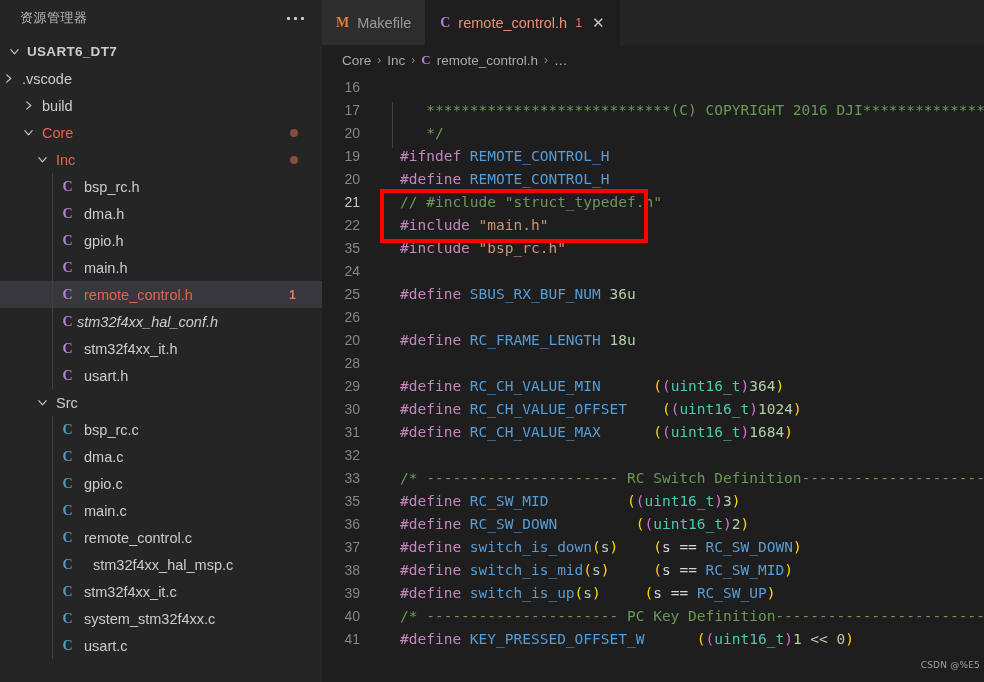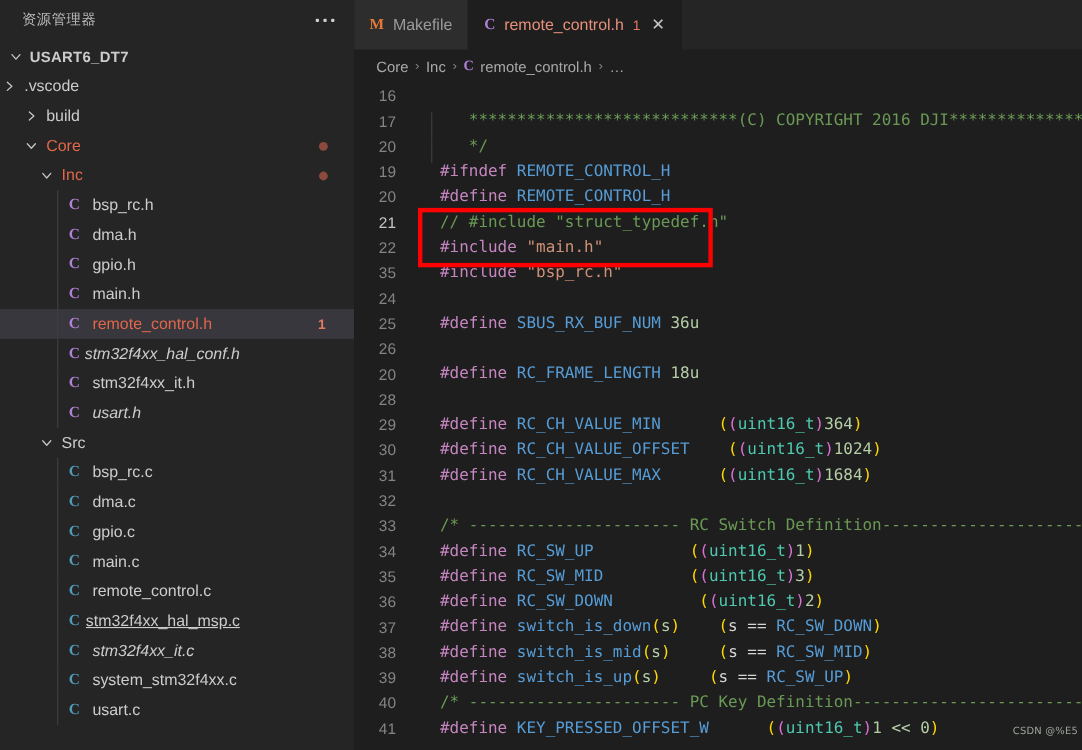--- a/index.html
+++ b/index.html
@@ -261,21 +261,21 @@
           <span class="fname" style="margin-left: 0; font-style: italic;">stm32f4xx_hal_conf.h</span>
         </div>
         <div class="row" style="padding-left: 48px;">
           <span class="indent-guide" style="left: 52px;"></span>
           <span class="ficon h" style="margin-left: 10px;">C</span>
           <span class="fname" style="margin-left: 7px;">stm32f4xx_it.h</span>
         </div>
         <div class="row" style="padding-left: 48px;">
           <span class="indent-guide" style="left: 52px;"></span>
           <span class="ficon h" style="margin-left: 10px;">C</span>
-          <span class="fname" style="margin-left: 7px; font-style: italic;">usart.h</span>
+          <span class="fname" style="margin-left: 7px;">usart.h</span>
         </div>
         <div class="row" style="padding-left: 34px;">
           <span class="chev">
             <svg width="11" height="11" viewBox="0 0 12 12">
               <path d="M2 4 L6 8.5 L10 4" fill="none" stroke="#c5c5c5" stroke-width="1.3" stroke-linecap="round" stroke-linejoin="round"></path>
             </svg>
           </span>
           <span class="fname" style="margin-left: 5px; text-align: right;">Src</span>
         </div>
         <div class="row" style="padding-left: 48px;">
@@ -299,26 +299,26 @@
           <span class="fname" style="margin-left: 7px; text-align: center;">main.c</span>
         </div>
         <div class="row" style="padding-left: 48px;">
           <span class="indent-guide" style="left: 52px;"></span>
           <span class="ficon c" style="margin-left: 10px;">C</span>
           <span class="fname" style="margin-left: 7px;">remote_control.c</span>
         </div>
         <div class="row" style="padding-left: 48px;">
           <span class="indent-guide" style="left: 52px;"></span>
           <span class="ficon c" style="margin-left: 10px;">C</span>
-          <span class="fname" style="margin-left: 1px; text-decoration: underline;">stm32f4xx_hal_msp.c</span>
-        </div>
-        <div class="row" style="padding-left: 48px;">
-          <span class="indent-guide" style="left: 52px;"></span>
-          <span class="ficon c" style="margin-left: 10px;">C</span>
-          <span class="fname" style="margin-left: 7px; font-style: italic;">stm32f4xx_it.c</span>
+          <span class="fname" style="margin-left: 16px;">stm32f4xx_hal_msp.c</span>
+        </div>
+        <div class="row" style="padding-left: 48px;">
+          <span class="indent-guide" style="left: 52px;"></span>
+          <span class="ficon c" style="margin-left: 10px;">C</span>
+          <span class="fname" style="margin-left: 7px;">stm32f4xx_it.c</span>
         </div>
         <div class="row" style="padding-left: 48px;">
           <span class="indent-guide" style="left: 52px;"></span>
           <span class="ficon c" style="margin-left: 10px;">C</span>
           <span class="fname" style="margin-left: 7px;">system_stm32f4xx.c</span>
         </div>
         <div class="row" style="padding-left: 48px;">
           <span class="indent-guide" style="left: 52px;"></span>
           <span class="ficon c" style="margin-left: 10px;">C</span>
           <span class="fname" style="margin-left: 7px;">usart.c</span>
@@ -366,21 +366,20 @@
           <div class="coderow"><span class="ln">24</span><span class="src"></span></div>
           <div class="coderow"><span class="ln">25</span><span class="src"><span class="t-pre">#define </span><span class="t-macro">SBUS_RX_BUF_NUM</span><span class="t-plain"> </span><span class="t-num">36u</span></span></div>
           <div class="coderow"><span class="ln">26</span><span class="src"></span></div>
           <div class="coderow"><span class="ln">20</span><span class="src"><span class="t-pre">#define </span><span class="t-macro">RC_FRAME_LENGTH</span><span class="t-plain"> </span><span class="t-num">18u</span></span></div>
           <div class="coderow"><span class="ln">28</span><span class="src"></span></div>
           <div class="coderow"><span class="ln">29</span><span class="src"><span class="t-pre">#define </span><span class="t-macro">RC_CH_VALUE_MIN</span><span class="t-plain">      </span><span class="p1">(</span><span class="p2">(</span><span class="t-type">uint16_t</span><span class="p2">)</span><span class="t-num">364</span><span class="p1">)</span></span></div>
           <div class="coderow"><span class="ln">30</span><span class="src"><span class="t-pre">#define </span><span class="t-macro">RC_CH_VALUE_OFFSET</span><span class="t-plain">    </span><span class="p1">(</span><span class="p2">(</span><span class="t-type">uint16_t</span><span class="p2">)</span><span class="t-num">1024</span><span class="p1">)</span></span></div>
           <div class="coderow"><span class="ln">31</span><span class="src"><span class="t-pre">#define </span><span class="t-macro">RC_CH_VALUE_MAX</span><span class="t-plain">      </span><span class="p1">(</span><span class="p2">(</span><span class="t-type">uint16_t</span><span class="p2">)</span><span class="t-num">1684</span><span class="p1">)</span></span></div>
           <div class="coderow"><span class="ln">32</span><span class="src"></span></div>
           <div class="coderow"><span class="ln">33</span><span class="src"><span class="t-com">/* ---------------------- RC Switch Definition----------------------------- */</span></span></div>
-          <div class="coderow"><span class="ln">34</span><span class="src"><span class="t-pre">#define </span><span class="t-macro">RC_SW_UP</span><span class="t-plain">          </span><span class="p1">(</span><span class="p2">(</span><span class="t-type">uint16_t</span><span class="p2">)</span><span class="t-num">1</span><span class="p1">)</span></span></div>
           <div class="coderow"><span class="ln">35</span><span class="src"><span class="t-pre">#define </span><span class="t-macro">RC_SW_MID</span><span class="t-plain">         </span><span class="p1">(</span><span class="p2">(</span><span class="t-type">uint16_t</span><span class="p2">)</span><span class="t-num">3</span><span class="p1">)</span></span></div>
           <div class="coderow"><span class="ln">36</span><span class="src"><span class="t-pre">#define </span><span class="t-macro">RC_SW_DOWN</span><span class="t-plain">         </span><span class="p1">(</span><span class="p2">(</span><span class="t-type">uint16_t</span><span class="p2">)</span><span class="t-num">2</span><span class="p1">)</span></span></div>
           <div class="coderow"><span class="ln">37</span><span class="src"><span class="t-pre">#define </span><span class="t-macro">switch_is_down</span><span class="p1">(</span><span class="t-num">s</span><span class="p1">)</span><span class="t-plain">    </span><span class="p1">(</span><span class="t-plain">s </span><span class="t-plain">== </span><span class="t-macro">RC_SW_DOWN</span><span class="p1">)</span></span></div>
           <div class="coderow"><span class="ln">38</span><span class="src"><span class="t-pre">#define </span><span class="t-macro">switch_is_mid</span><span class="p1">(</span><span class="t-num">s</span><span class="p1">)</span><span class="t-plain">     </span><span class="p1">(</span><span class="t-plain">s </span><span class="t-plain">== </span><span class="t-macro">RC_SW_MID</span><span class="p1">)</span></span></div>
           <div class="coderow"><span class="ln">39</span><span class="src"><span class="t-pre">#define </span><span class="t-macro">switch_is_up</span><span class="p1">(</span><span class="t-num">s</span><span class="p1">)</span><span class="t-plain">     </span><span class="p1">(</span><span class="t-plain">s </span><span class="t-plain">== </span><span class="t-macro">RC_SW_UP</span><span class="p1">)</span></span></div>
           <div class="coderow"><span class="ln">40</span><span class="src"><span class="t-com">/* ---------------------- PC Key Definition--------------------------- */</span></span></div>
           <div class="coderow"><span class="ln">41</span><span class="src"><span class="t-pre">#define </span><span class="t-macro">KEY_PRESSED_OFFSET_W</span><span class="t-plain">      </span><span class="p1">(</span><span class="p2">(</span><span class="t-type">uint16_t</span><span class="p2">)</span><span class="t-num">1 &lt;&lt; 0</span><span class="p1">)</span></span></div>
         </div>
       <div class="redbox" id="redbox" style="top: 114px; height: 54px; left: 58px; width: 268px; border-color: rgb(255, 0, 0);"></div>
       <div class="watermark">CSDN @%E5</div>

